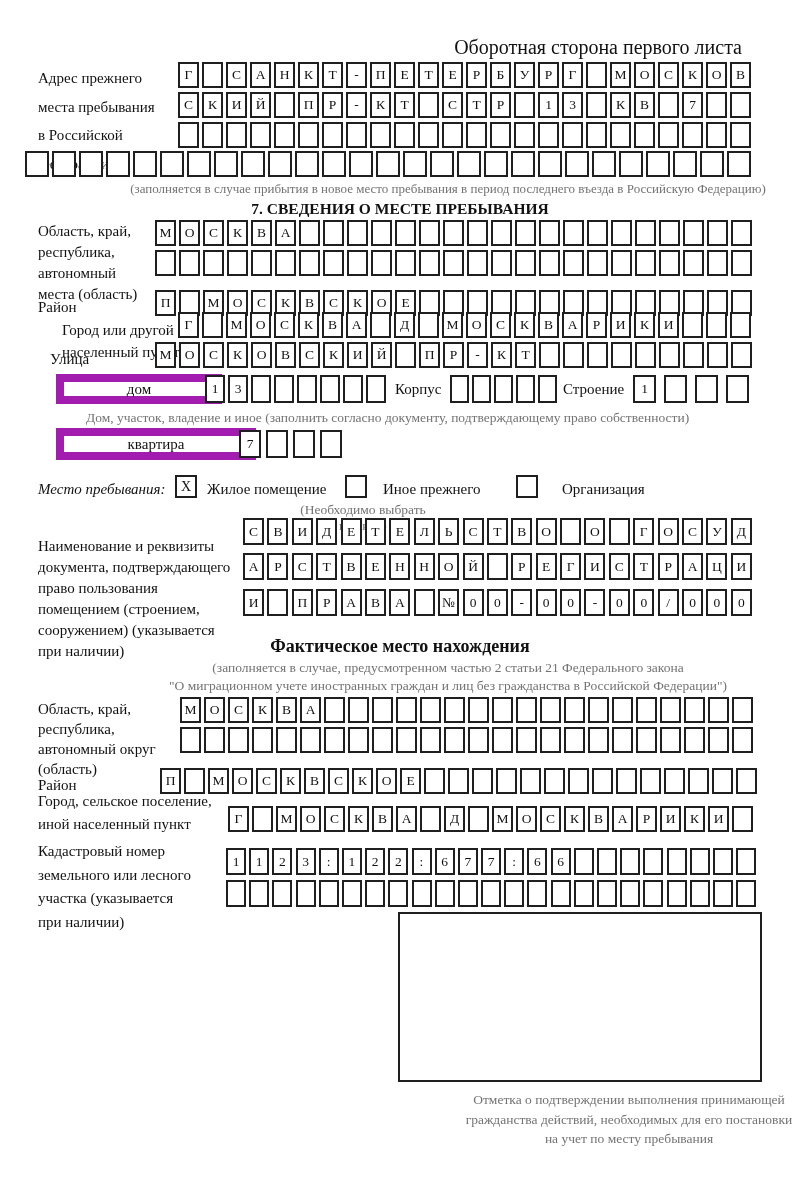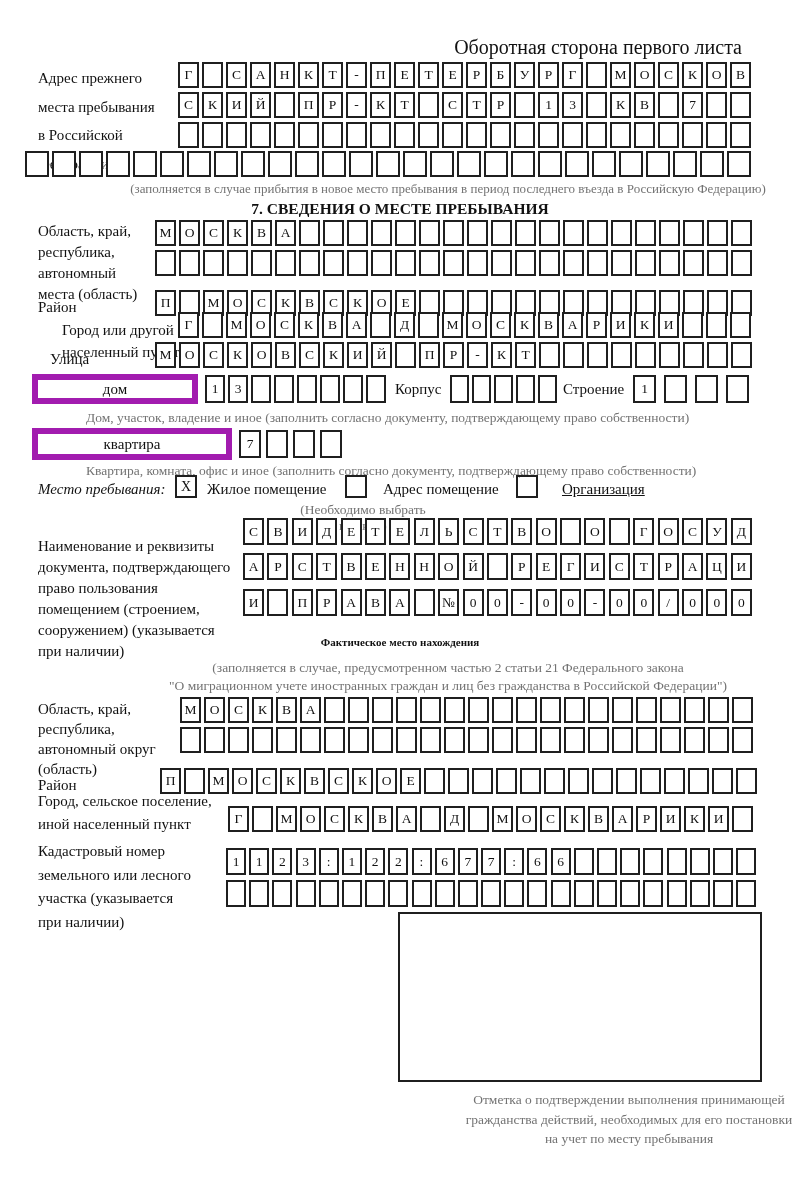--- a/index.html
+++ b/index.html
@@ -9,22 +9,22 @@
   .lbl{position:absolute;font-size:15px;line-height:21px;color:#111;}
   .note{position:absolute;font-size:13px;color:#737373;padding-left:48px;}
   .title{position:absolute;font-weight:bold;font-size:15.5px;color:#111;}
   .center{width:800px;left:0;text-align:center;}
   .cellrow{position:absolute;display:flex;gap:var(--g,3px);}
   .cellrow .cell{flex:0 0 auto;width:var(--w,21px);height:var(--h,26px);
       border:2px solid #1f1f1f;background:#fff;box-sizing:border-box;
       display:flex;align-items:center;justify-content:center;
       font-size:13.5px;line-height:1;color:#111;}
   .bigbox{position:absolute;border:2px solid #1f1f1f;background:#fff;box-sizing:border-box;}
-  .lblbox{position:absolute;border:6px solid #a21caf;background:#fff;box-sizing:border-box;
-      display:flex;align-items:center;justify-content:center;font-size:15px;}
+  .lblbox{position:absolute;border:8px solid #a21caf;background:#fff;box-sizing:border-box;
+      display:flex;align-items:center;justify-content:center;font-size:15px;margin-left:24px;}
   .chk{position:absolute;width:22px;height:23px;border:2px solid #1f1f1f;box-sizing:border-box;
       display:flex;align-items:center;justify-content:center;font-size:14px;}
 </style>
 </head>
 <body>
 
 <div id="form">
 
   <div class="abs" style="top:36px;right:58px;font-size:20px;">Оборотная сторона первого листа</div>
 
@@ -327,29 +327,28 @@
 
   <div class="lblbox" style="left:32px;top:428px;width:200px;height:32px;">
     <span>квартира</span>
   </div>
   <div class="cellrow" style="left:239px;top:430px;--w:22px;--g:5px;--h:28px;">
       <span class="cell">7</span>
       <span class="cell"></span>
       <span class="cell"></span>
       <span class="cell"></span>
     </div>
-  <div class="note" style="left:38px;top:463px;font-size:13.5px;">Квартира, комната, офис и иное (заполнить согласно документу, подтверждающему право собственности)</div>
 
   <div class="lbl" style="left:38px;top:479px;font-style:italic;">Место пребывания:</div>
   <div class="chk" style="left:175px;top:475px;">X</div>
   <div class="lbl" style="left:207px;top:479px;">Жилое помещение</div>
   <div class="chk" style="left:345px;top:475px;"></div>
-  <div class="lbl" style="left:383px;top:479px;">Адрес помещение</div>
+  <div class="lbl" style="left:383px;top:479px;">Иное прежнего</div>
   <div class="chk" style="left:516px;top:475px;"></div>
-  <div class="lbl" style="left:562px;top:479px;text-decoration:underline;">Организация</div>
+  <div class="lbl" style="left:562px;top:479px;">Организация</div>
   <div class="note" style="left:230px;top:502px;width:170px;text-align:center;font-size:13.5px;">(Необходимо выбрать нужное)</div>
 
   <div class="lbl" style="left:38px;top:520px;margin-top:16px;">
     <div>Наименование и реквизиты</div>
     <div>документа, подтверждающего</div>
     <div>право пользования</div>
     <div>помещением (строением,</div>
     <div>сооружением) (указывается</div>
     <div>при наличии)</div>
   </div>
@@ -416,21 +415,21 @@
       <span class="cell">0</span>
       <span class="cell">-</span>
       <span class="cell">0</span>
       <span class="cell">0</span>
       <span class="cell">/</span>
       <span class="cell">0</span>
       <span class="cell">0</span>
       <span class="cell">0</span>
     </div>
 
-  <div class="title center" style="top:636px;font-size:11px;">Фактическое место нахождения</div>
+  <div class="title center" style="top:636px;font-size:18px;">Фактическое место нахождения</div>
   <div class="note center" style="top:660px;font-size:13.5px;">(заполняется в случае, предусмотренном частью 2 статьи 21 Федерального закона</div>
   <div class="note center" style="top:678px;font-size:13.5px;">"О миграционном учете иностранных граждан и лиц без гражданства в Российской Федерации")</div>
 
   <div class="lbl" style="left:38px;top:699px;line-height:20px;">
     <div>Область, край,</div>
     <div>республика,</div>
     <div>автономный округ</div>
     <div>(область)</div>
   </div>
   <div class="cellrow" style="left:180px;top:697px;">

